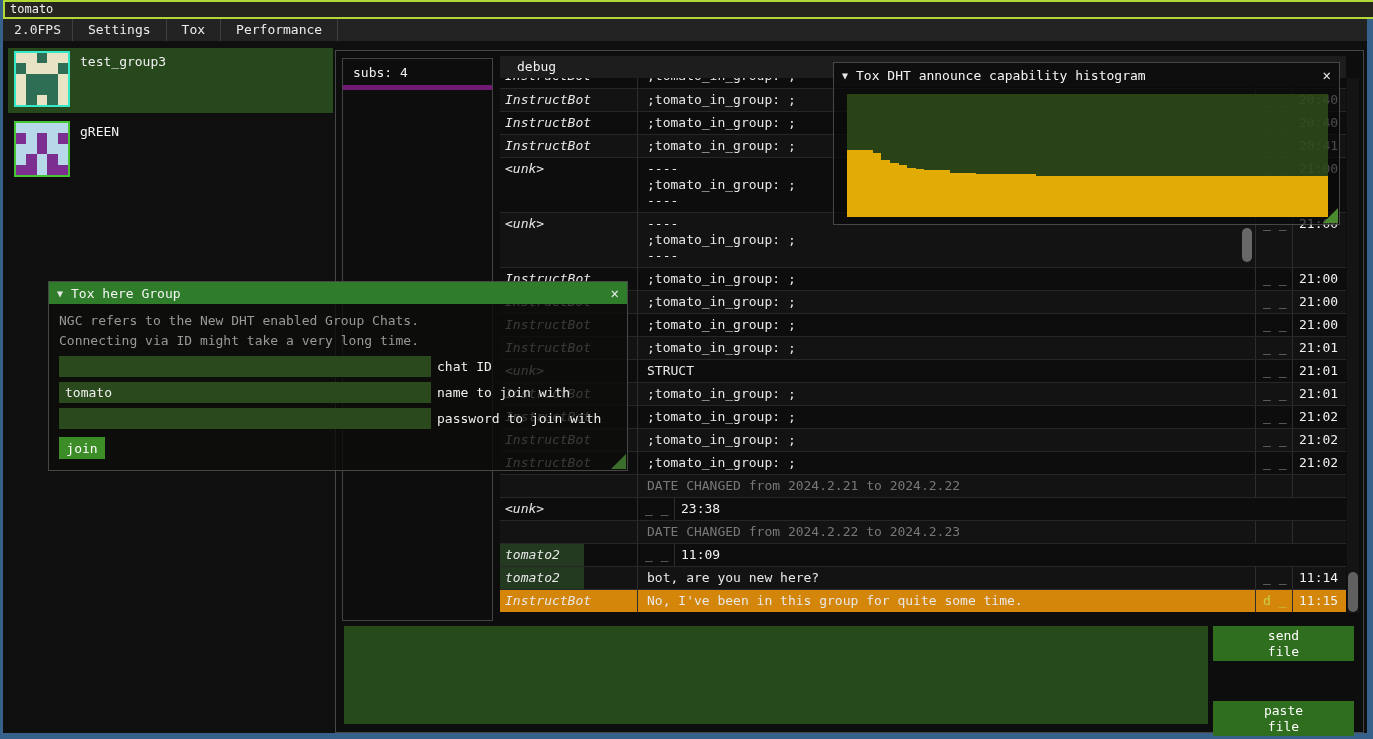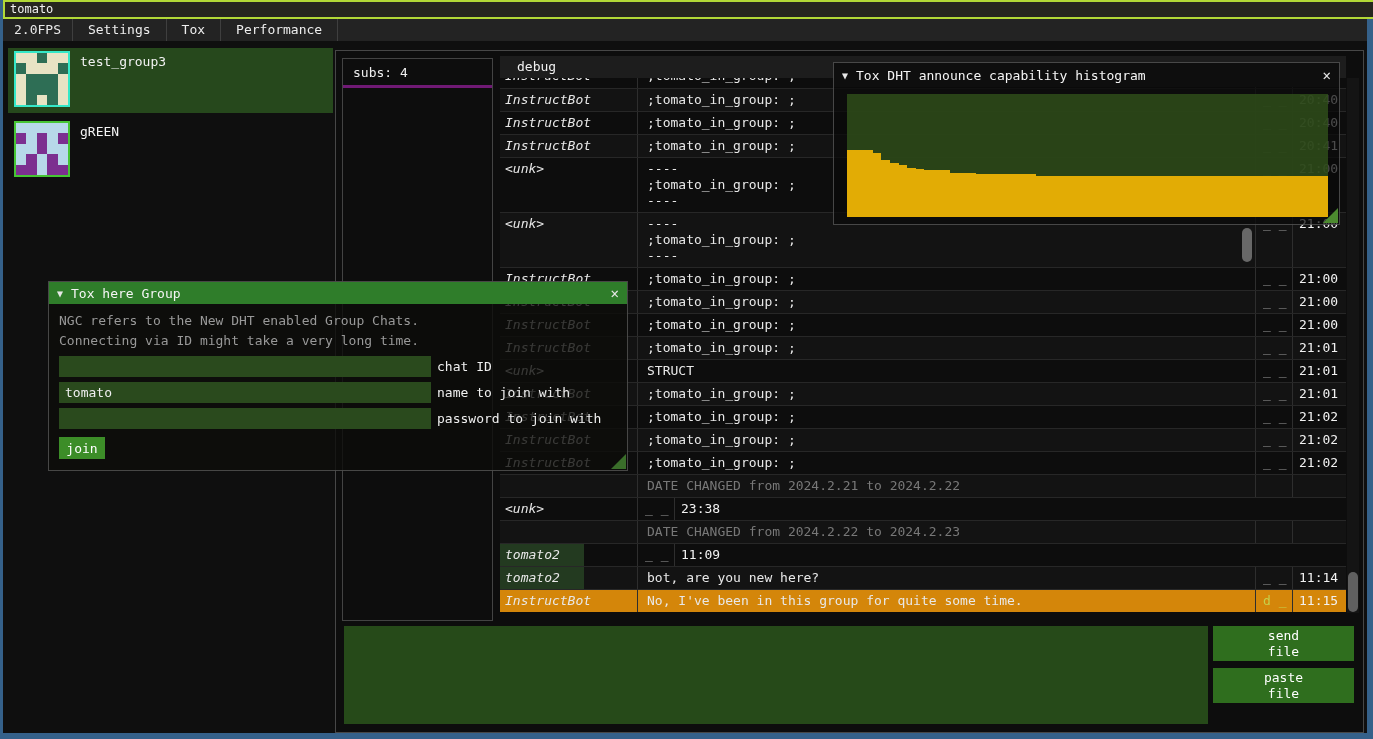--- a/index.html
+++ b/index.html
@@ -39,21 +39,21 @@
   .g-label{position:absolute;left:72px;top:6px;color:#f2f2f2;}
   
   .chat-panel{
     position:absolute;left:332px;top:9px;width:1027px;height:681px;
     background:#0d0d0d;border:1px solid #474747;
   }
   .subs-panel{
     position:absolute;left:6px;top:7px;width:151px;height:563px;
     background:#0d0d0d;border:1px solid #434343;box-sizing:border-box;
   }
-  .subs-header{padding:6px 10px 5px 10px;border-bottom:3px solid #701a75;color:#eeeeee;}
+  .subs-header{padding:6px 10px 5px 10px;border-bottom:5px solid #701a75;color:#eeeeee;}
   .subs-list{padding:5px 10px;}
   .subs-list .member{line-height:20px;color:#e6e6e6;white-space:pre;}
   .tabstrip{
     position:absolute;left:164px;top:5px;width:846px;height:22px;
     background:#1d1d1d;
   }
   .tabstrip .tab{padding:3px 0 0 17px;color:#f0f0f0;}
   
   .table-viewport{
     position:absolute;left:164px;top:27px;width:846px;height:535px;overflow:hidden;
@@ -84,21 +84,21 @@
     background:#264a19;border:none;resize:none;outline:none;
     color:#e8e8e8;font-family:inherit;font-size:inherit;
   }
   .file-btn{
     position:absolute;left:877px;width:141px;height:35px;
     background:#2f6e1e;color:#fff;border:none;
     font-family:inherit;font-size:13px;line-height:16px;white-space:pre-line;
     text-align:center;padding:0;cursor:pointer;
   }
   .btn-send{top:575px;}
-  .btn-paste{top:617px;}
+  .btn-paste{top:650px;}
   
   .fwin{position:absolute;box-sizing:border-box;border:1px solid rgba(120,120,120,0.55);}
   .fwin .wtitle{height:22px;display:flex;align-items:center;padding:0 8px;color:#f5f5f5;}
   .fwin .collapse{font-size:10px;margin-right:8px;color:#e8e8e8;}
   .fwin .wclose{margin-left:auto;color:#e8e8e8;font-size:14px;cursor:pointer;}
   .grip{position:absolute;right:1px;bottom:1px;width:0;height:0;
     border-bottom:15px solid #4c8a2f;border-left:15px solid transparent;}
   
   .join-win{left:48px;top:281px;width:580px;height:190px;background:rgba(12,13,10,0.80);}
   .join-win .wtitle{background:#2f7d2a;}

